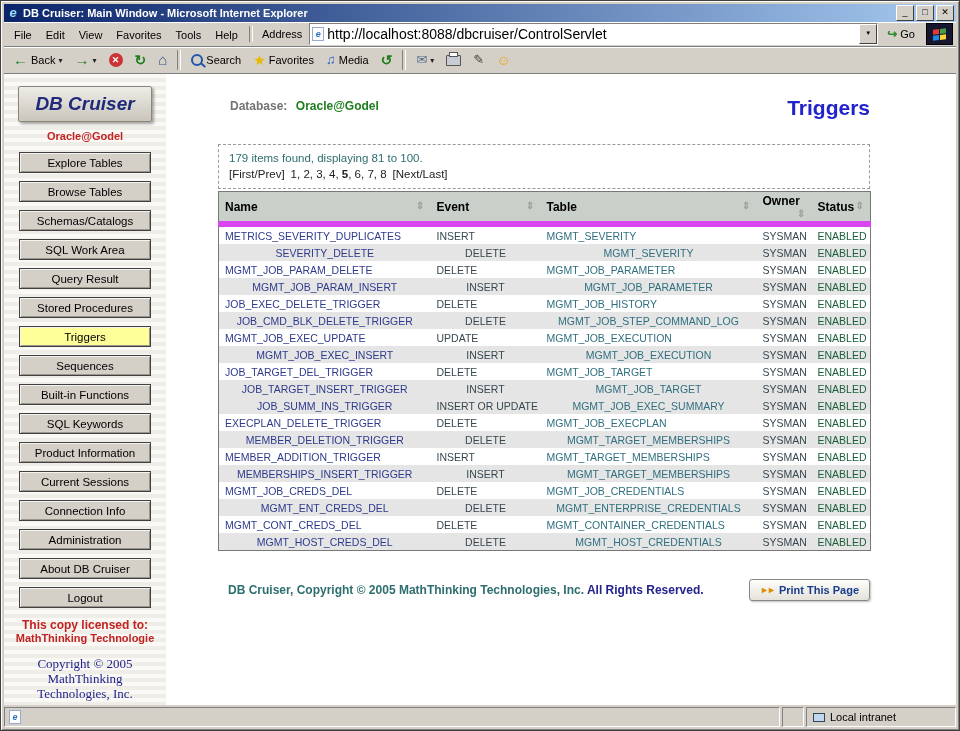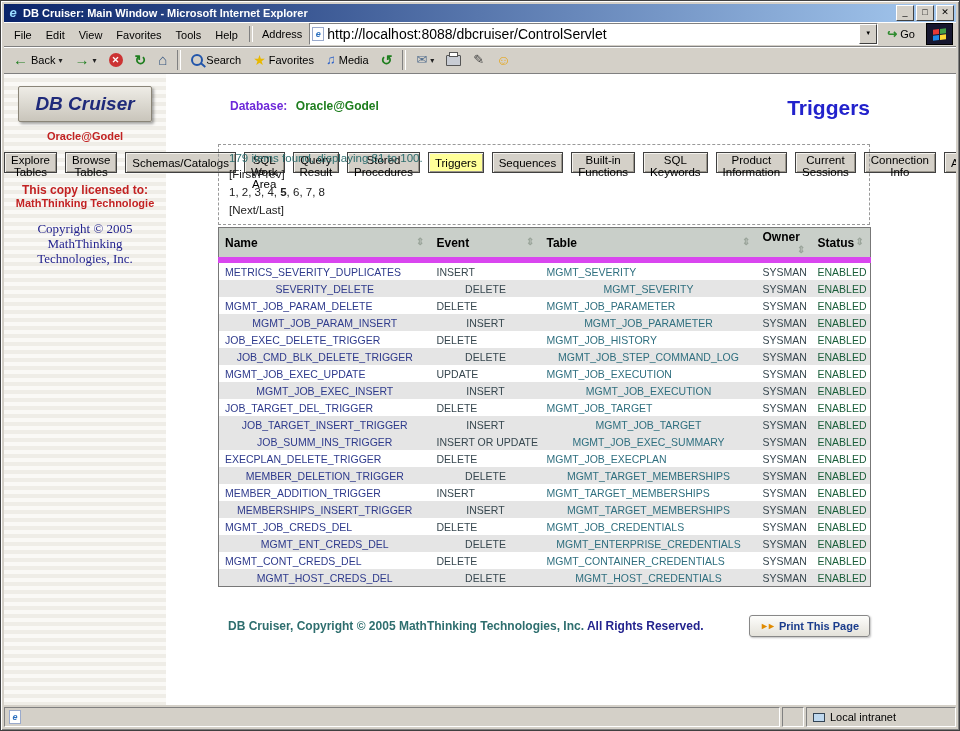--- a/index.html
+++ b/index.html
@@ -64,40 +64,40 @@
 
   
   .content{flex:1;display:flex;overflow:hidden;background:#fff;}
   .sidebar{width:162px;flex:0 0 162px;padding-top:12px;box-sizing:border-box;
            background:repeating-linear-gradient(180deg,#FAF9F6 0px,#FAF9F6 4px,#EFEDE7 4px,#EFEDE7 8px);}
   .logo-tile{width:132px;height:34px;margin:0 auto;background:linear-gradient(#EEECE6,#C9C5BB);
              border:1px solid #8A8578;border-radius:2px;box-shadow:2px 2px 3px rgba(0,0,0,0.35);
              display:flex;align-items:center;justify-content:center;
              font-size:19px;font-weight:bold;font-style:italic;color:#1F2A7A;}
   .conn{color:#C22222;font-size:11px;font-weight:bold;text-align:center;margin:8px 0 10px;}
-  .nav{display:flex;flex-direction:row;align-items:center;gap:8px;}
+  .nav{display:flex;flex-direction:column;align-items:center;gap:8px;}
   .nav-btn{width:132px;height:21px;background:#D4D0C8;border:1px solid #404040;
            box-shadow:inset 1px 1px 0 #F5F3EE, inset -1px -1px 0 #9A968C;
            font-size:11.5px;font-family:"Liberation Sans",sans-serif;color:#000;cursor:pointer;}
   .nav-btn.active{background:#FFFF99;}
   .license{margin-top:10px;text-align:center;color:#C22222;font-weight:bold;}
   .lic1{font-size:12px;}.lic2{font-size:11px;}
   .side-copy{margin-top:12px;text-align:center;color:#23238E;font-family:"Liberation Serif",serif;
              font-size:13px;line-height:15px;}
 
   .main{flex:1;overflow:hidden;}
   .main-inner{width:652px;margin-left:52px;padding-top:22px;}
   .main-head{display:flex;justify-content:space-between;align-items:flex-start;padding-left:12px;}
-  .db-label{color:#6d28d9;font-size:12px;font-weight:bold;}
+  .db-label{color:#737373;font-size:12px;font-weight:bold;}
   .db-value{color:#1E7E1E;font-size:12px;font-weight:bold;margin-left:4px;}
   .page-title{color:#2222CC;font-size:21px;font-weight:bold;}
 
   .pagebox{margin-top:24px;border:1px dashed #999;padding:7px 10px 8px;box-sizing:border-box;}
   .pg-summary{color:#2E6E6E;font-size:11.5px;}
-  .pg-links{margin-top:4px;font-size:11.5px;color:#222;display:flex;gap:6px;align-items:baseline;flex-direction:column;}
+  .pg-links{margin-top:4px;font-size:11.5px;color:#222;display:flex;gap:6px;align-items:baseline;}
   .page-link{cursor:pointer;}
   .page-link.current{font-weight:bold;cursor:default;}
   .pg-firstprev,.pg-nextlast{cursor:pointer;}
 
   .trig-table{width:652px;border-collapse:collapse;margin-top:2px;border:1px solid #777;table-layout:fixed;}
   .trig-table th{background:#C9CFC9;font-size:12px;font-weight:bold;text-align:left;padding:2px 6px;height:18px;
                  border-bottom:6px solid #d946ef;cursor:pointer;white-space:nowrap;overflow:hidden;}
   .sort-icon{float:right;color:#9AA49A;font-size:10px;}
   .trig-table td{font-size:10.5px;padding:0 6px;height:17px;white-space:nowrap;overflow:hidden;}
   tr.alt{background:#e5e5e5;text-align:center;}

